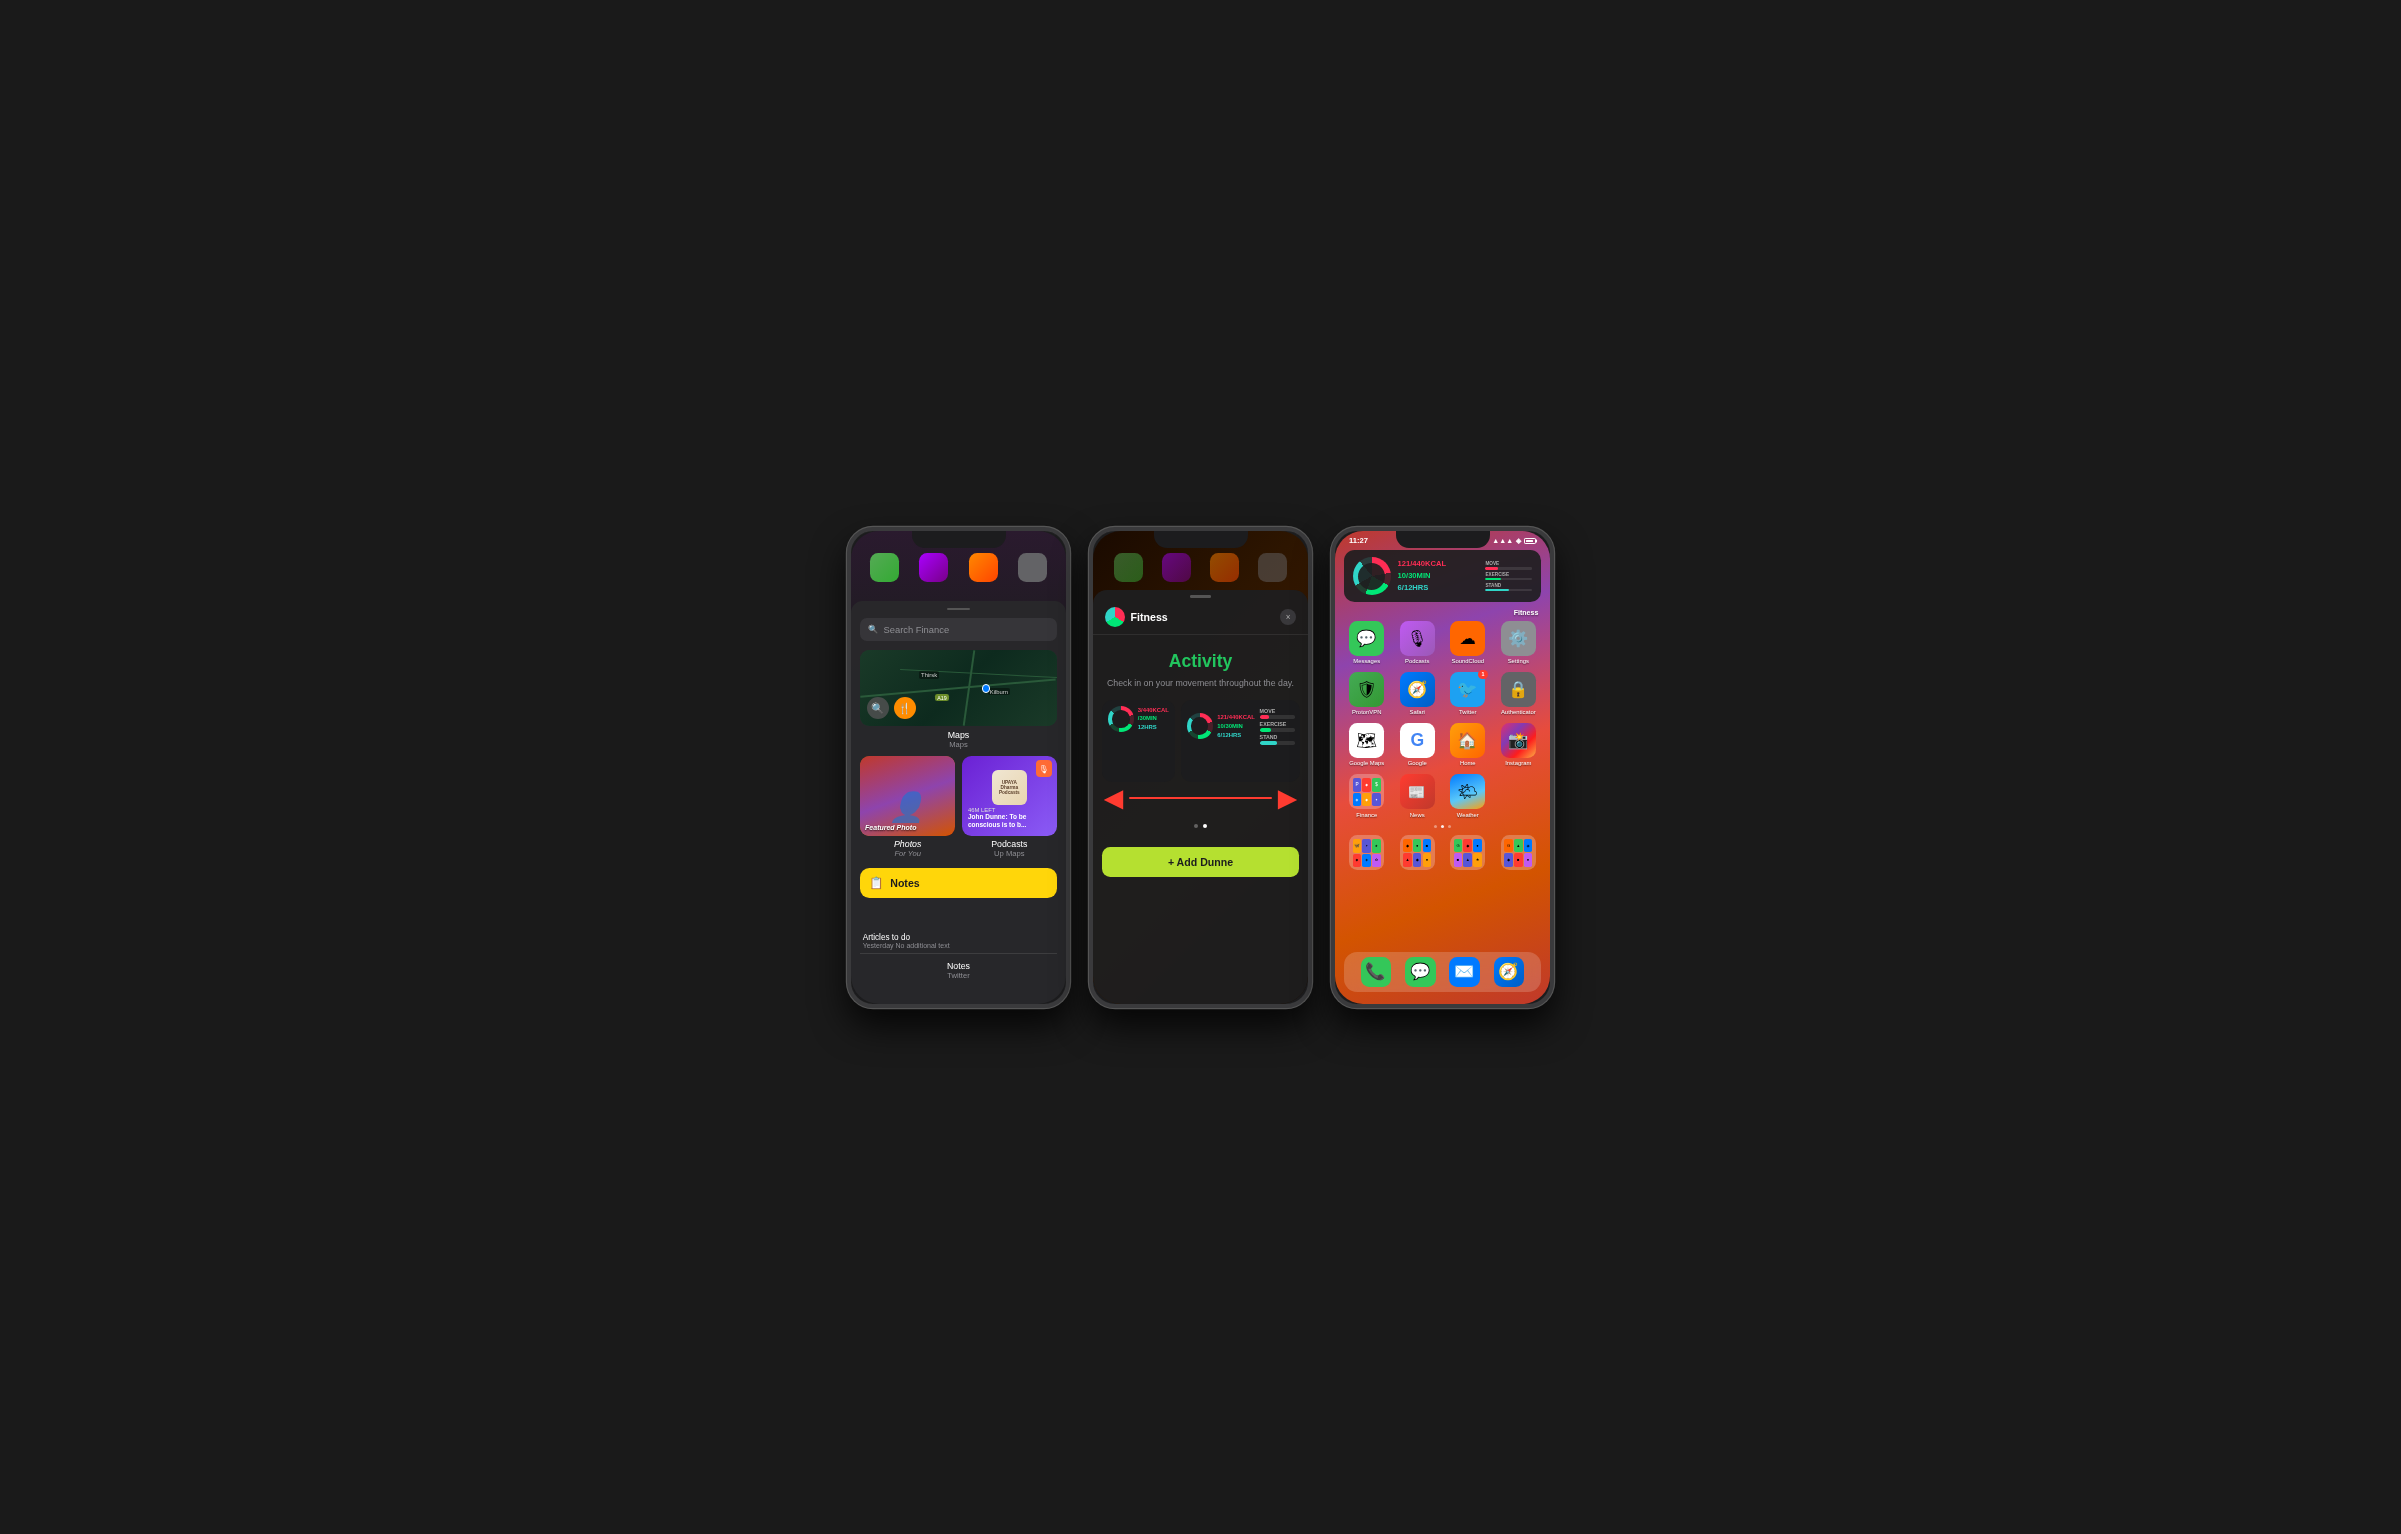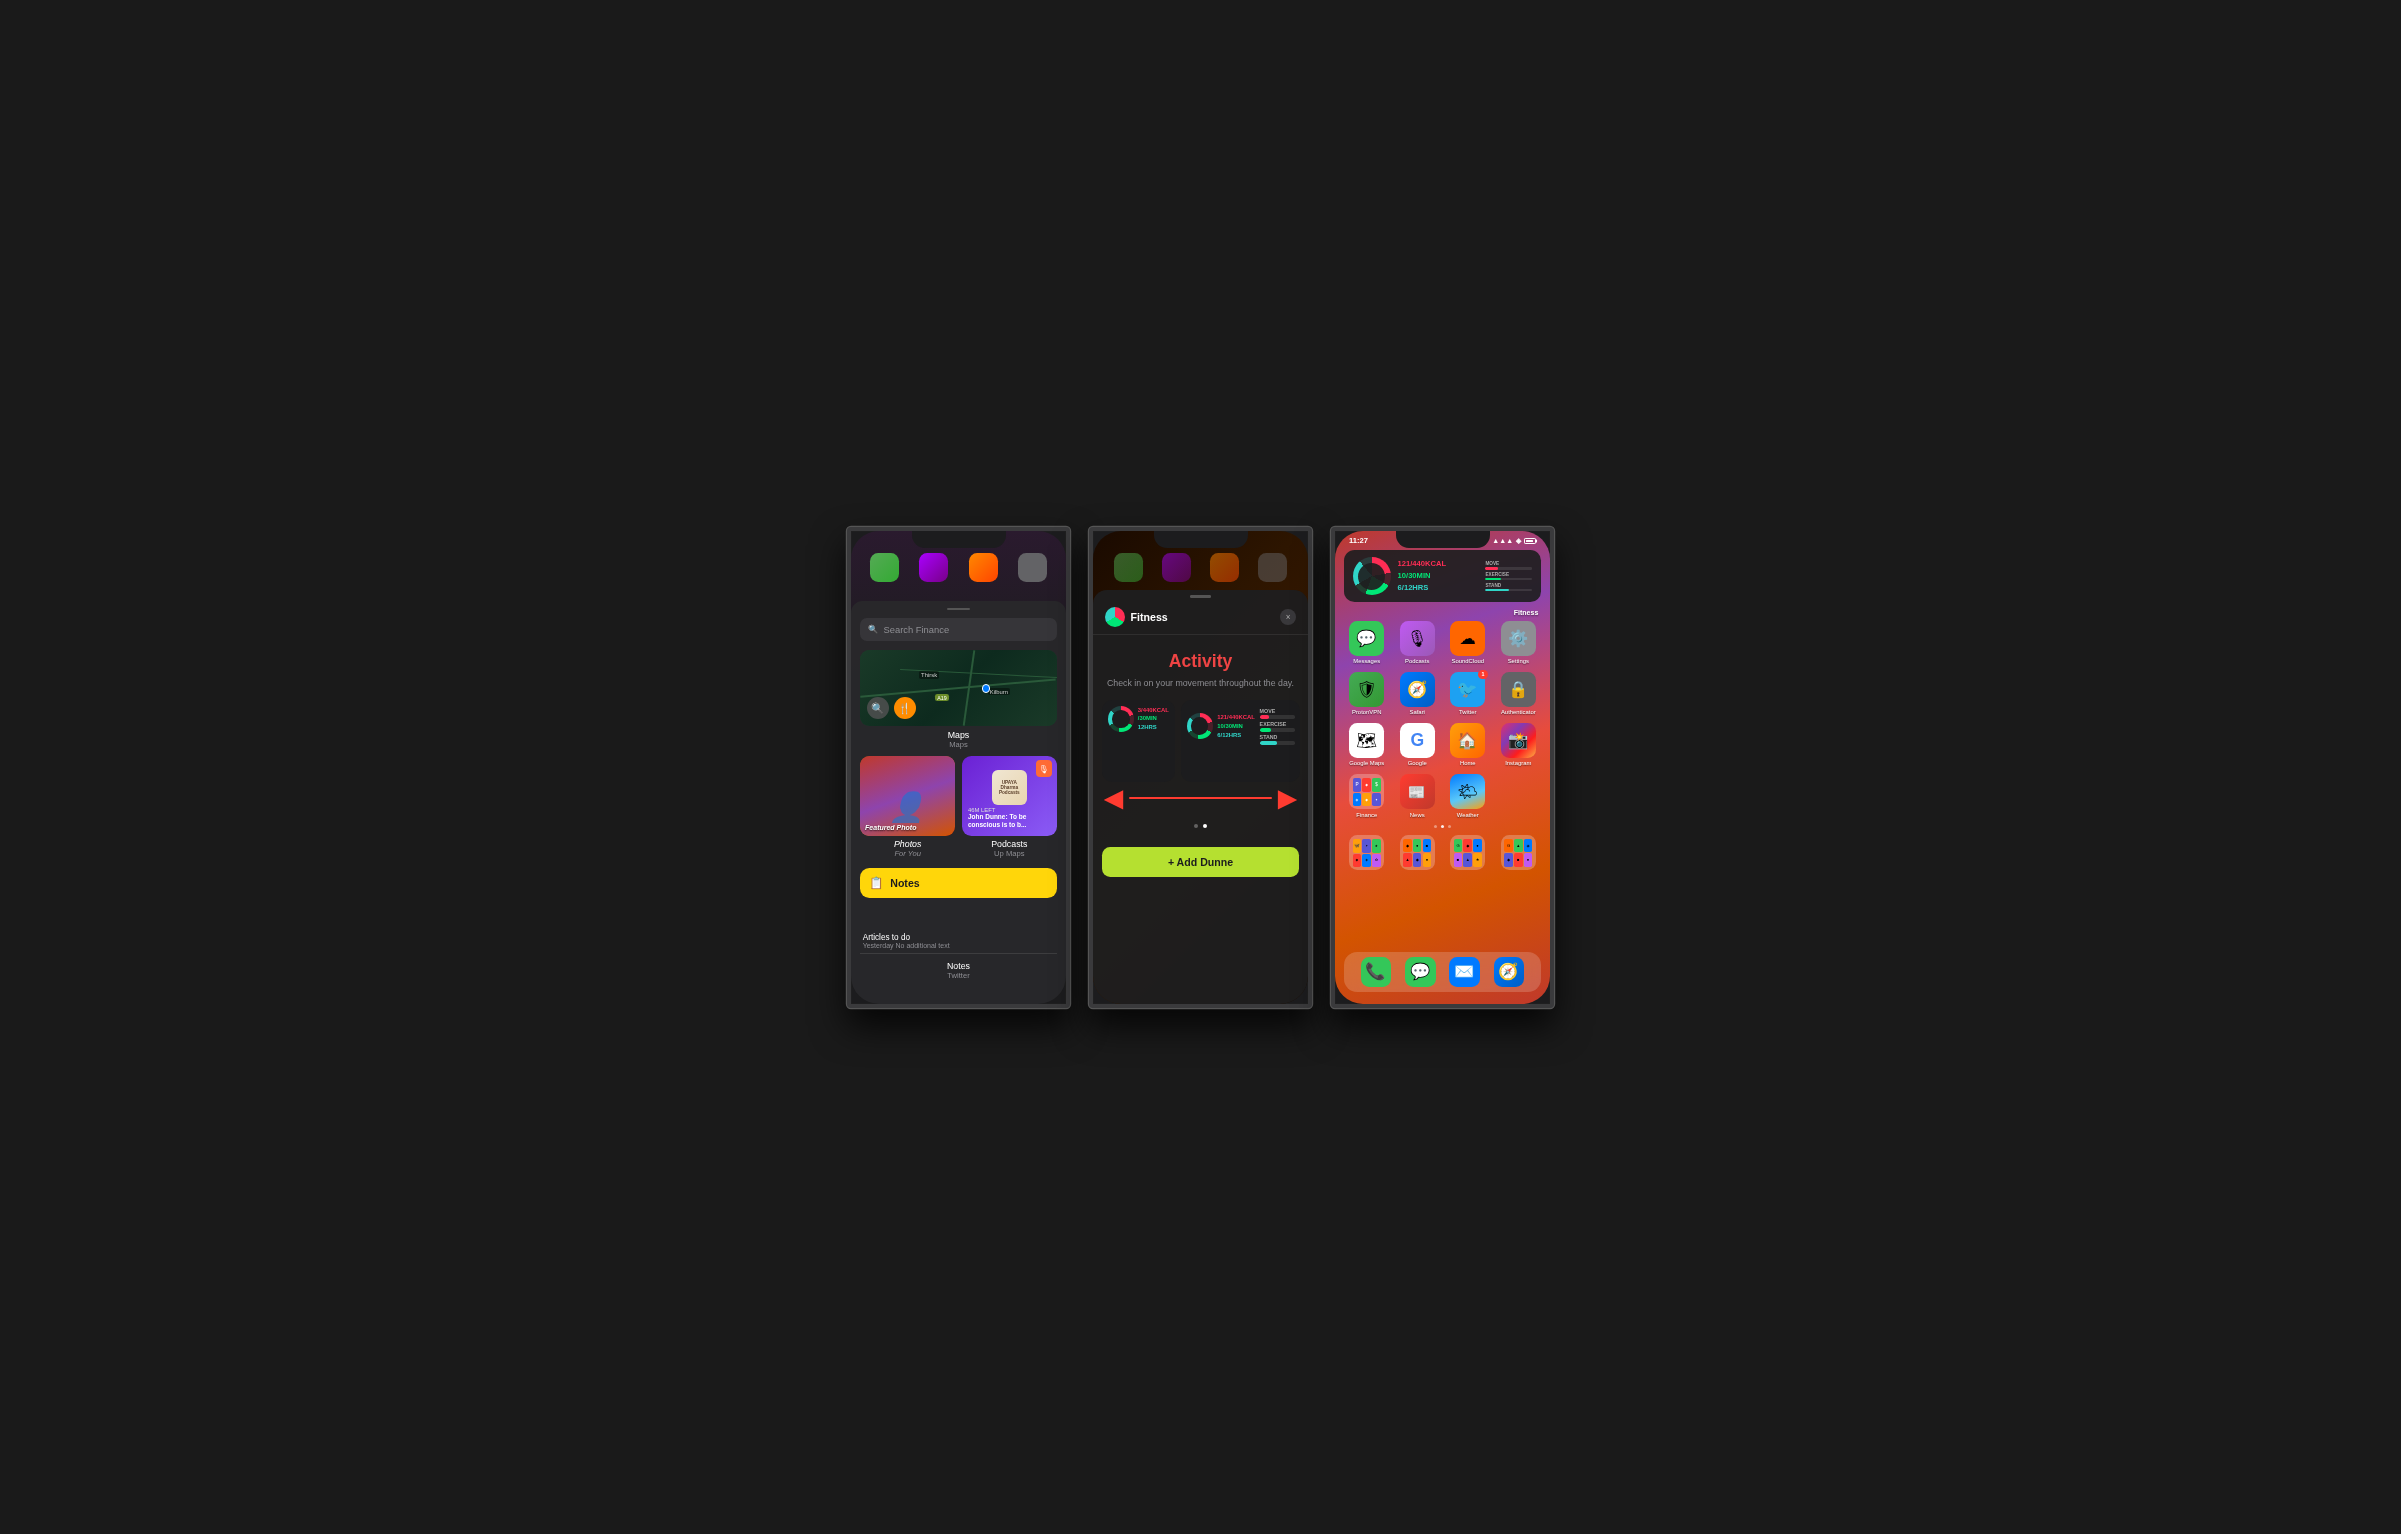--- a/index.html
+++ b/index.html
@@ -12,21 +12,21 @@
       font-family: -apple-system, BlinkMacSystemFont, 'SF Pro Display', 'Helvetica Neue', sans-serif;
       gap: 19px;
       padding: 17.6px 11.7px;
     }
 
     
     .phone {
       width: 223px;
       height: 481px;
       background: #1c1c1e;
-      border-radius: 4px;
+      border-radius: 26px;
       border: 4.7px solid #3a3a3c;
       position: relative;
       overflow: hidden;
       box-shadow: 0 0 0 1.2px #555, 0 17.6px 35px rgba(0,0,0,0.8), inset 0 0 0 0.6px #222;
       flex-shrink: 0;
     }
 
     .phone::before {
       content: '';
       position: absolute;
@@ -354,21 +354,21 @@
       font-size: 8.2px;
       cursor: pointer;
     }
 
     .activity-title-section {
       text-align: center;
       padding: 16.4px 11.7px 9.4px;
     }
 
     .activity-main-title {
-      color: #ef4444;
+      color: #22c55e;
       font-size: 17.6px;
       font-weight: 800;
       margin-bottom: 4.7px;
     }
 
     .activity-subtitle {
       color: #8e8e93;
       font-size: 8.8px;
       line-height: 1.5;
     }

